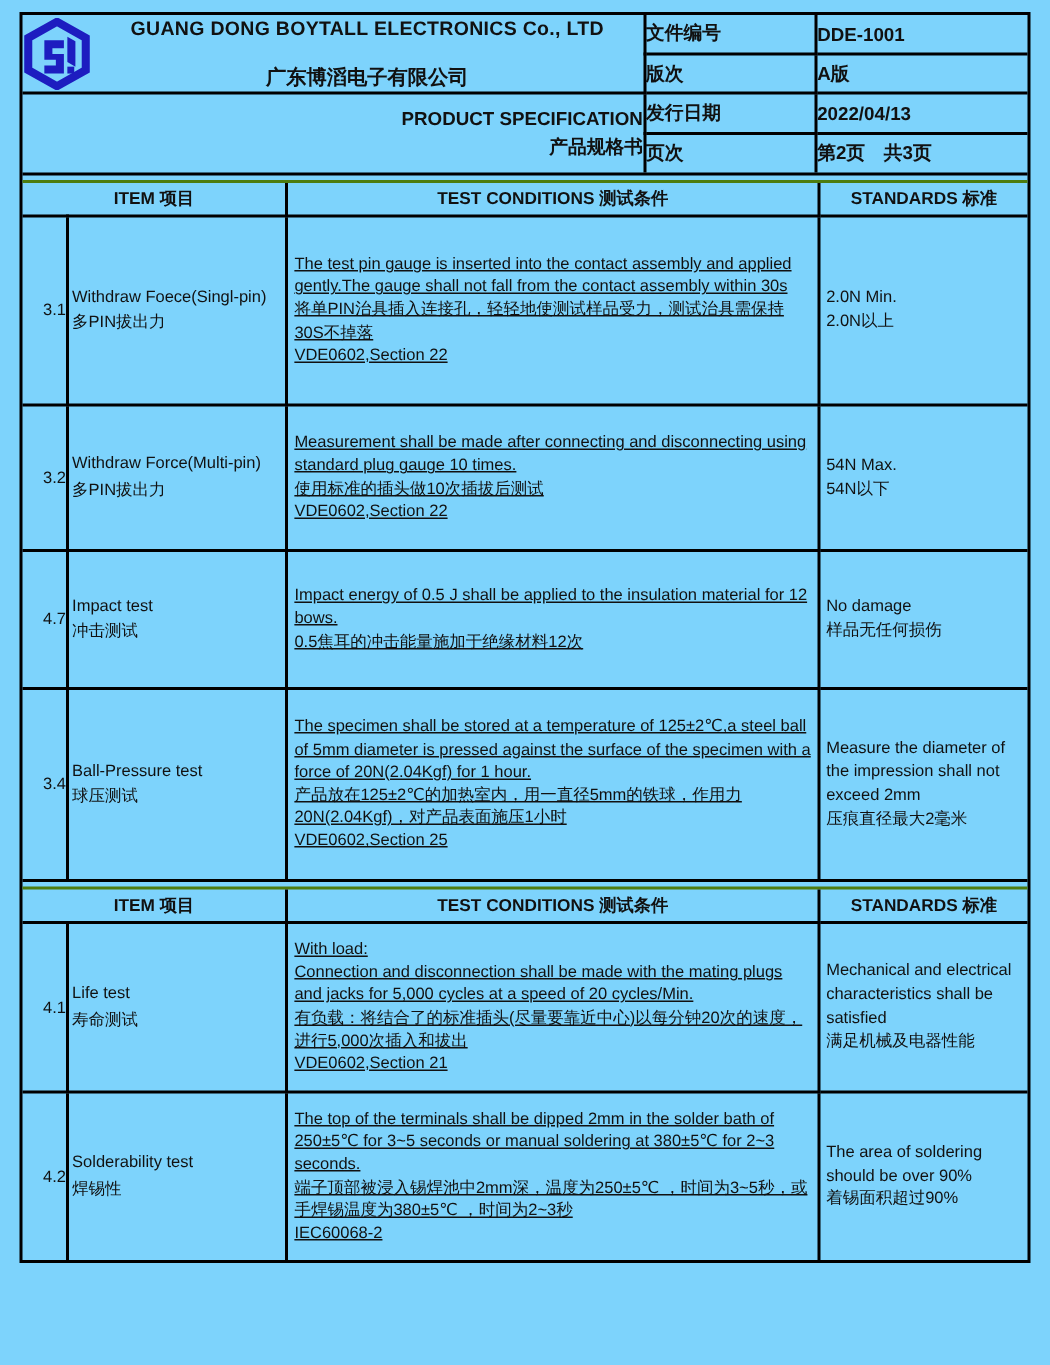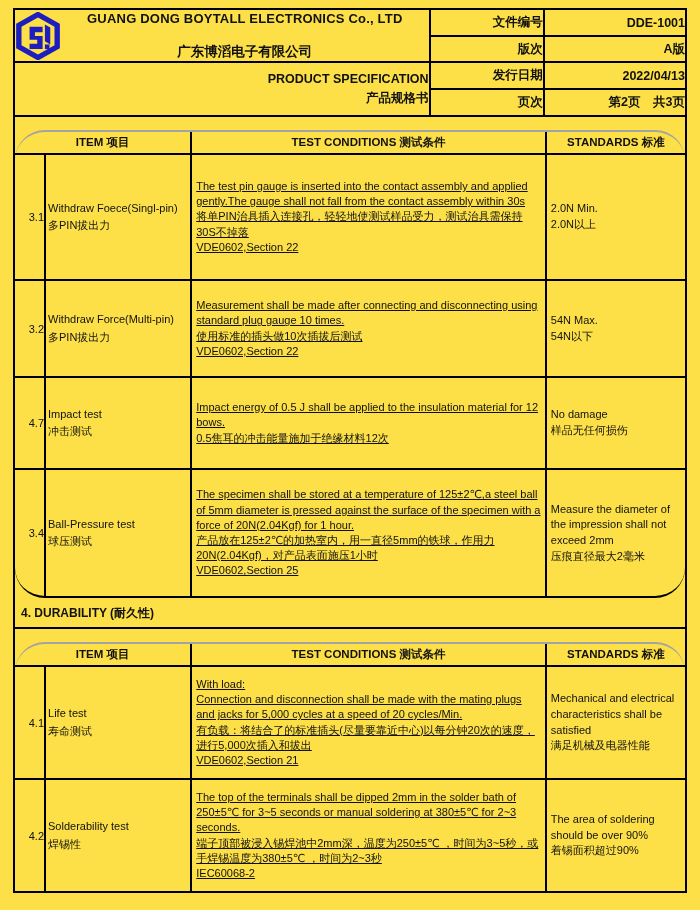--- a/index.html
+++ b/index.html
@@ -1,39 +1,39 @@
 <!DOCTYPE html>
 <html><head>
 <meta charset="utf-8">
 <style>
   * { box-sizing: border-box; }
   body { margin: 0; background: #ffffff; color: #111;
          font-family: "Liberation Sans", "DejaVu Sans", sans-serif; }
-  .page { width: 700px; height: 910px; padding: 8px 13px 0; background: #fde047; }
+  .page { width: 700px; height: 910px; padding: 8px 13px 0; background: #7dd3fc; }
   .frame { border: 2.5px solid #000; }
 
   
   .hdr { border-bottom: 2.5px solid #000; }
   .hdr-table { width: 100%; border-collapse: collapse; border: hidden; table-layout: fixed; }
   .hdr-table td { border: 2px solid #000; padding: 0; }
   .hdr-table tr { height: 26px; }
   .company-cell { padding: 2px 6px 2px 4px; }
   .company-inner { display: flex; align-items: center; }
   .logo { width: 46px; height: 48px; flex: 0 0 46px; }
   .company-text { flex: 1; text-align: center; font-weight: bold; }
   .company-en { font-size: 13px; letter-spacing: .2px; }
   .company-zh { font-size: 13.5px; margin-top: 17px; }
   .spec-cell { text-align: right; font-weight: bold; font-size: 12.5px; line-height: 1.55; }
-  .info-label, .info-value { text-align: right; font-weight: bold; font-size: 12.5px; }
+  .info-label, .info-value { text-align: left; font-weight: bold; font-size: 12.5px; }
 
   
   .band { border-bottom: 2.5px solid #000; font-weight: bold; font-size: 12px; padding: 7px 6px 5px; }
 
   
-  .twrap { margin-top: 13px; border-top: 2px solid #a3a3a3; border-radius: 30px; }
+  .twrap { margin-top: 3px; border-top: 2px solid #4d7c0f; }
   .twrap-mid { border-bottom: 2.5px solid #000; }
   .spec-table { width: 100%; border-collapse: collapse; border: hidden; table-layout: fixed; }
   .spec-table th, .spec-table td { border: 2px solid #000; padding: 0; }
   .spec-table th { font-size: 11.5px; font-weight: bold; height: 22px; }
   td.no   { text-align: right; font-size: 11px; vertical-align: middle; }
   td.item { text-align: left; font-size: 11px; line-height: 1.55; vertical-align: middle; padding: 2px; }
   td.cond { font-size: 11px; padding: 3px 4px; line-height: 1.38; white-space: pre-line; vertical-align: middle; text-decoration: underline; }
   td.std  { font-size: 11px; padding: 3px 4px; line-height: 1.42; white-space: pre-line; vertical-align: middle; }
 </style>
 </head>
@@ -148,21 +148,20 @@
           <td class="cond">The specimen shall be stored at a temperature of 125±2℃,a steel ball of 5mm diameter is pressed against the surface of the specimen with a force of 20N(2.04Kgf) for 1 hour.
 产品放在125±2℃的加热室内，用一直径5mm的铁球，作用力20N(2.04Kgf)，对产品表面施压1小时
 VDE0602,Section 25</td>
           <td class="std">Measure the diameter of the impression shall not exceed 2mm
 压痕直径最大2毫米</td>
         </tr>
       </tbody>
         </table>
     </div>
 
-    <div class="band">4. DURABILITY  (耐久性)</div>
     <div class="twrap">
       <table class="spec-table">
         <colgroup>
             <col style="width:30px">
             <col style="width:146px">
             <col style="width:354px">
             <col style="width:139px">
           </colgroup>
         <tbody>
             <tr>

